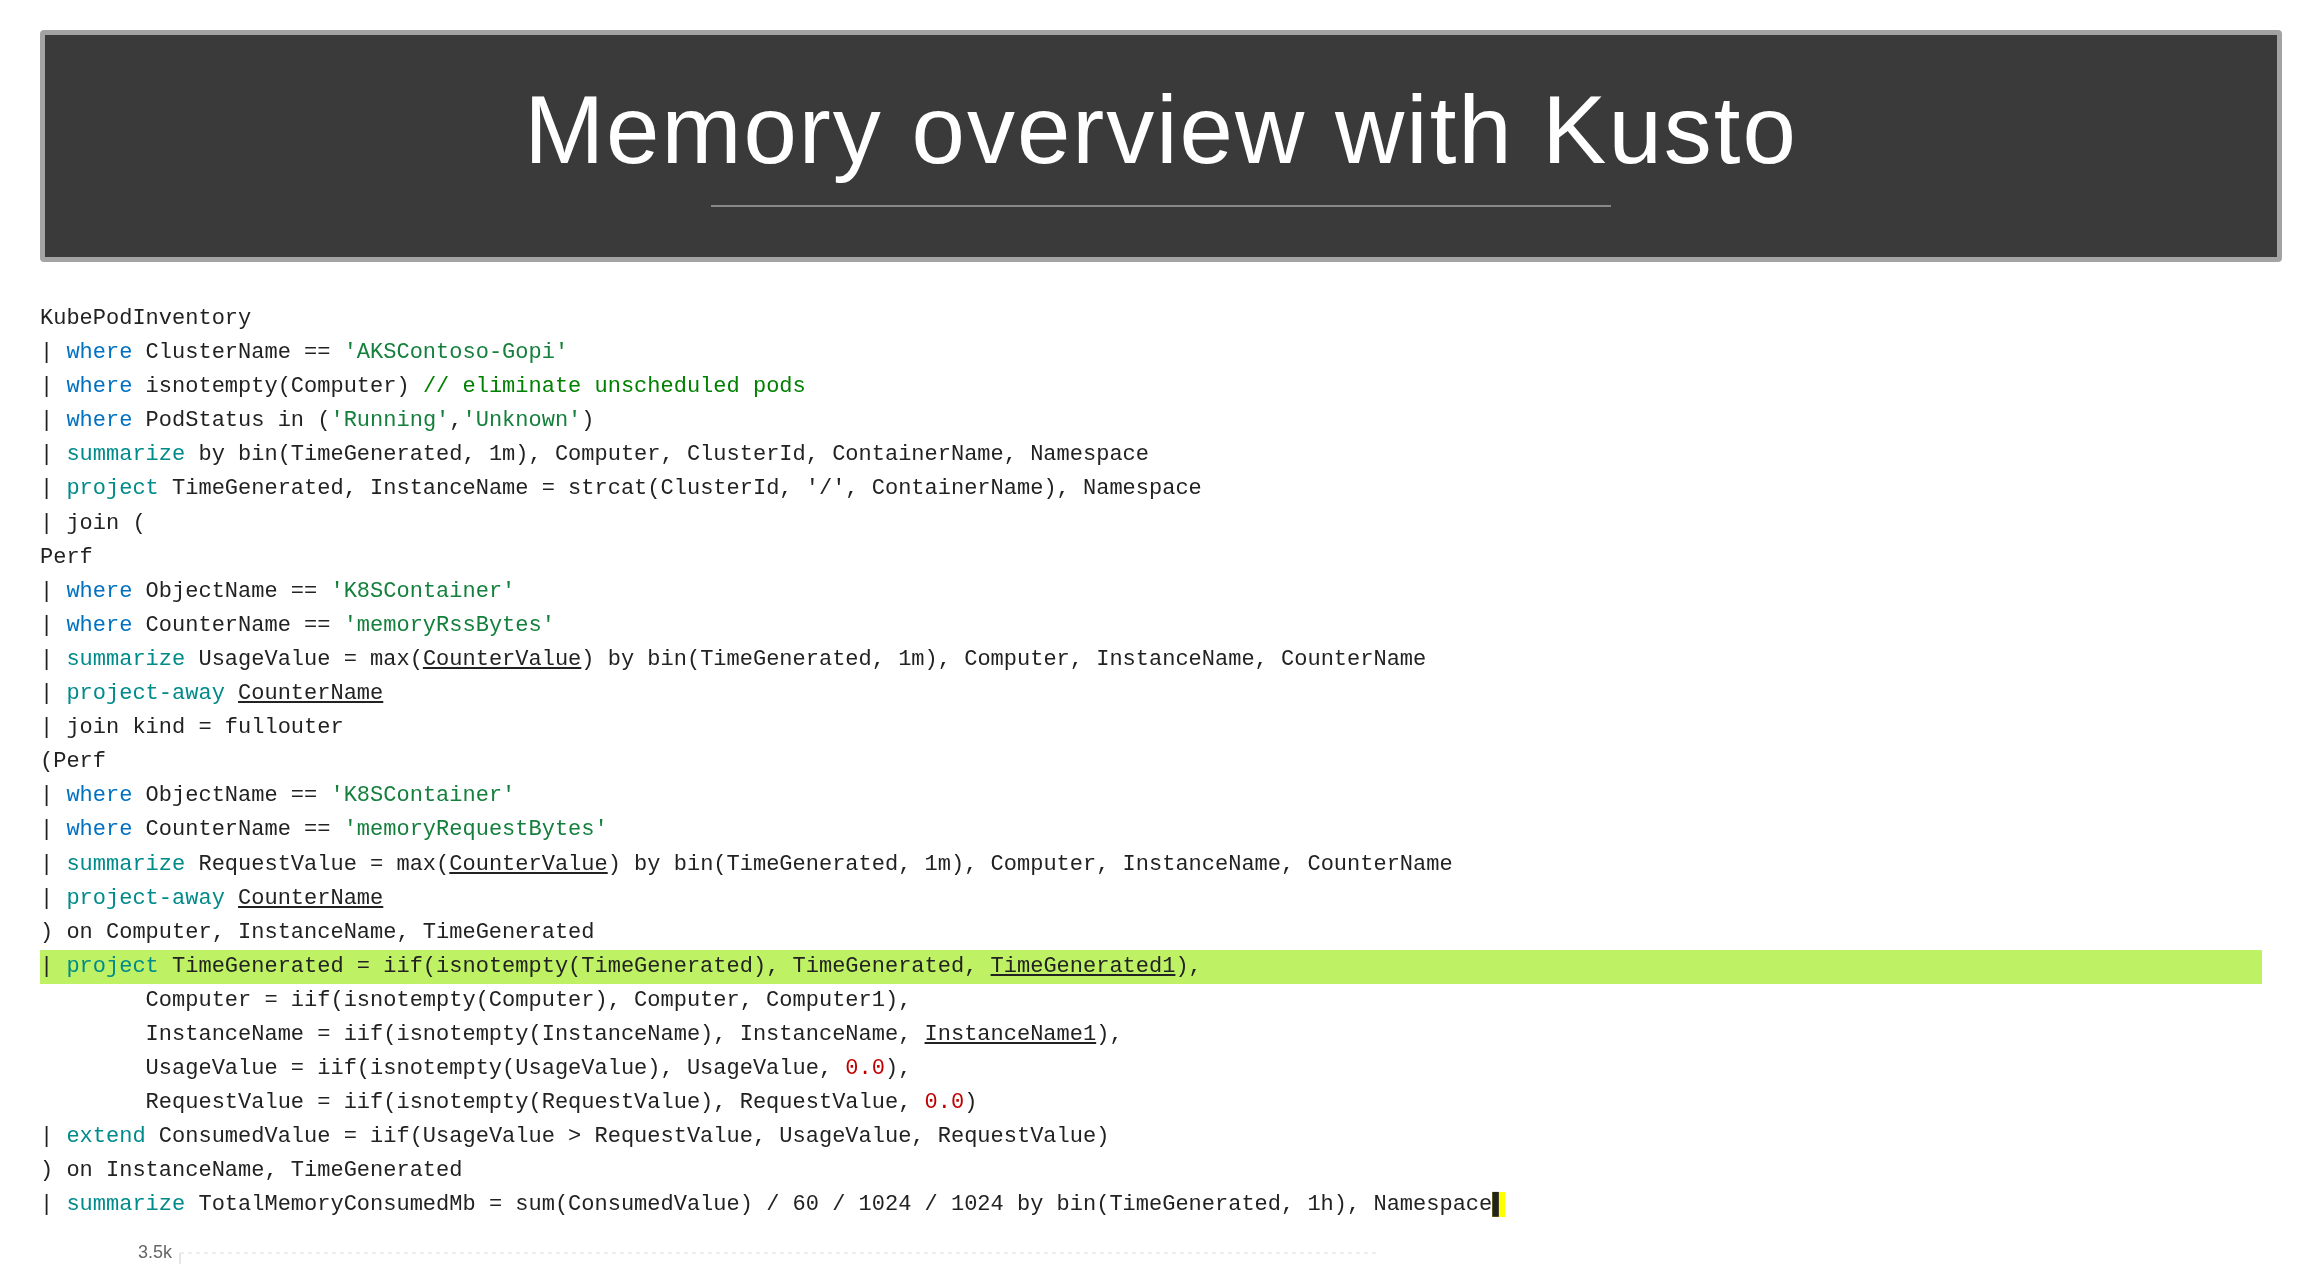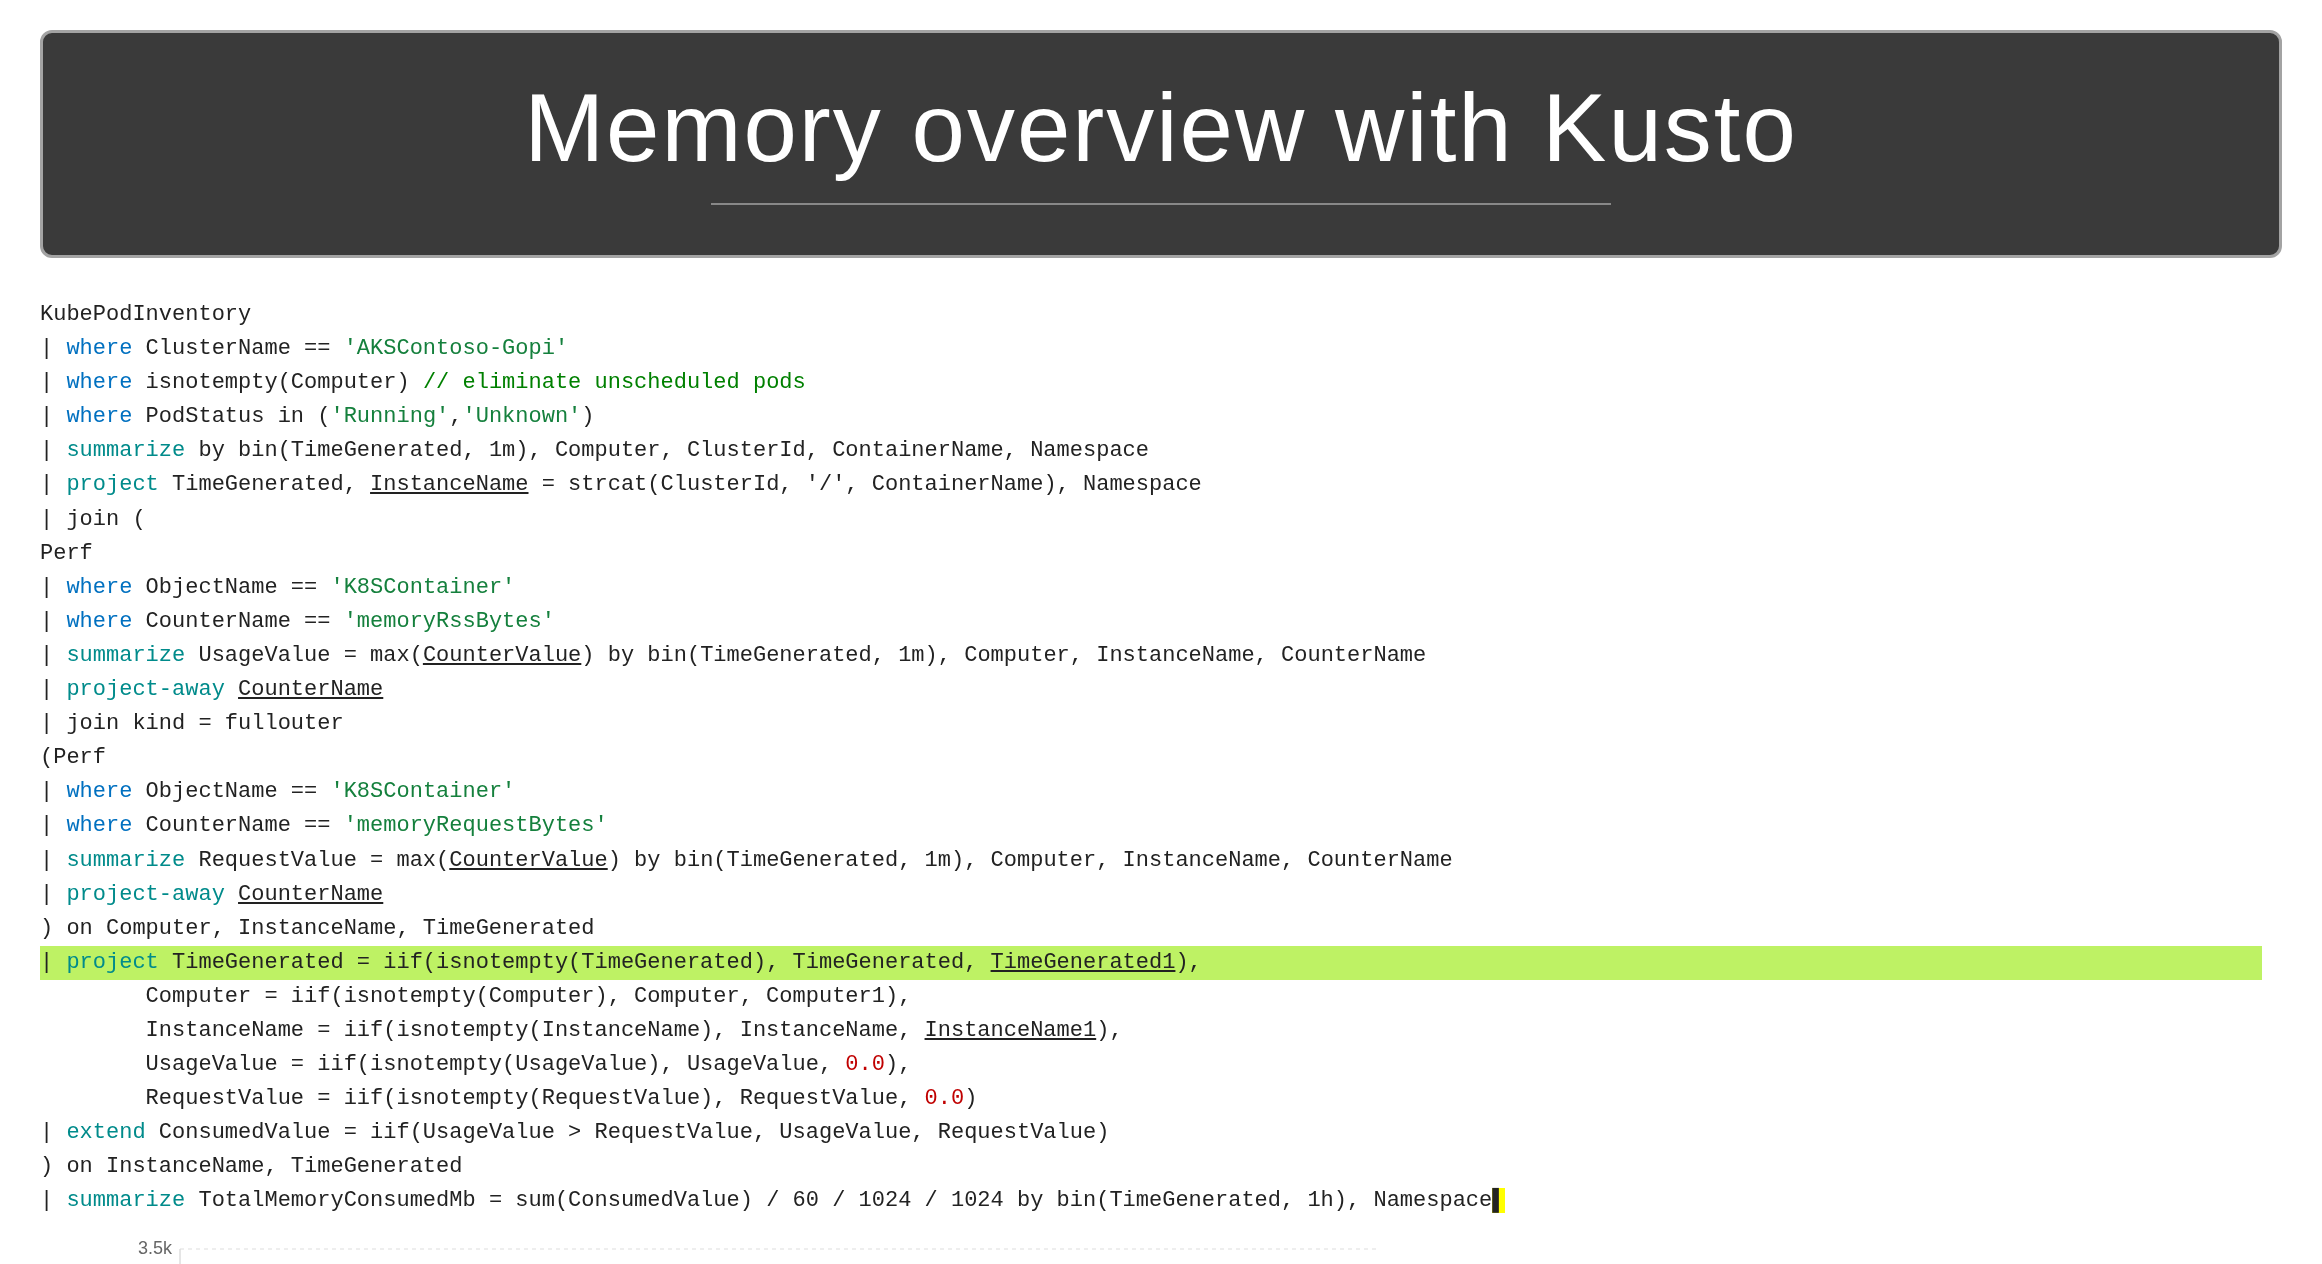--- a/index.html
+++ b/index.html
@@ -10,22 +10,22 @@
       height: 1264px;
       overflow: hidden;
     }
 
     
     .header-section {
       background: #3a3a3a;
       margin: 30px 40px 0 40px;
       padding: 40px 20px 50px 20px;
       text-align: center;
-      border: 3px solid #a3a3a3;
-      border-radius: 12px;
+      border: 5px solid #a3a3a3;
+      border-radius: 4px;
       position: relative;
     }
     .header-title {
       color: #ffffff;
       font-size: 96px;
       font-weight: 300;
       letter-spacing: 2px;
     }
     .header-underline {
       width: 900px;
@@ -102,21 +102,21 @@
 </div>
 
 <div class="main-content">
 
   <div class="code-section">
     <span class="code-line">KubePodInventory</span>
     <span class="code-line"><span class="pipe">| </span><span class="kw-blue">where</span> ClusterName == <span class="str-orange">'AKSContoso-Gopi'</span></span>
     <span class="code-line"><span class="pipe">| </span><span class="kw-blue">where</span> isnotempty(Computer) <span class="kw-green">// eliminate unscheduled pods</span></span>
     <span class="code-line"><span class="pipe">| </span><span class="kw-blue">where</span> PodStatus in (<span class="str-orange">'Running'</span>,<span class="str-orange">'Unknown'</span>)</span>
     <span class="code-line"><span class="pipe">| </span><span class="kw-teal">summarize</span> by bin(TimeGenerated, 1m), Computer, ClusterId, ContainerName, Namespace</span>
-    <span class="code-line"><span class="pipe">| </span><span class="kw-teal">project</span> TimeGenerated, <span style="text-decoration:underline">InstanceName</span> = strcat(ClusterId, '/', ContainerName), Namespace</span>
+    <span class="code-line"><span class="pipe">| </span><span class="kw-teal">project</span> TimeGenerated, <span style="">InstanceName</span> = strcat(ClusterId, '/', ContainerName), Namespace</span>
     <span class="code-line"><span class="pipe">| </span>join (</span>
     <span class="code-line">Perf</span>
     <span class="code-line"><span class="pipe">| </span><span class="kw-blue">where</span> ObjectName == <span class="str-orange">'K8SContainer'</span></span>
     <span class="code-line"><span class="pipe">| </span><span class="kw-blue">where</span> CounterName == <span class="str-orange">'memoryRssBytes'</span></span>
     <span class="code-line"><span class="pipe">| </span><span class="kw-teal">summarize</span> UsageValue = max(<span style="text-decoration:underline">CounterValue</span>) by bin(TimeGenerated, 1m), Computer, InstanceName, CounterName</span>
     <span class="code-line"><span class="pipe">| </span><span class="kw-teal">project-away</span> <span style="text-decoration:underline">CounterName</span></span>
     <span class="code-line"><span class="pipe">| </span>join kind = fullouter</span>
     <span class="code-line">(Perf</span>
     <span class="code-line"><span class="pipe">| </span><span class="kw-blue">where</span> ObjectName == <span class="str-orange">'K8SContainer'</span></span>
     <span class="code-line"><span class="pipe">| </span><span class="kw-blue">where</span> CounterName == <span class="str-orange">'memoryRequestBytes'</span></span>

